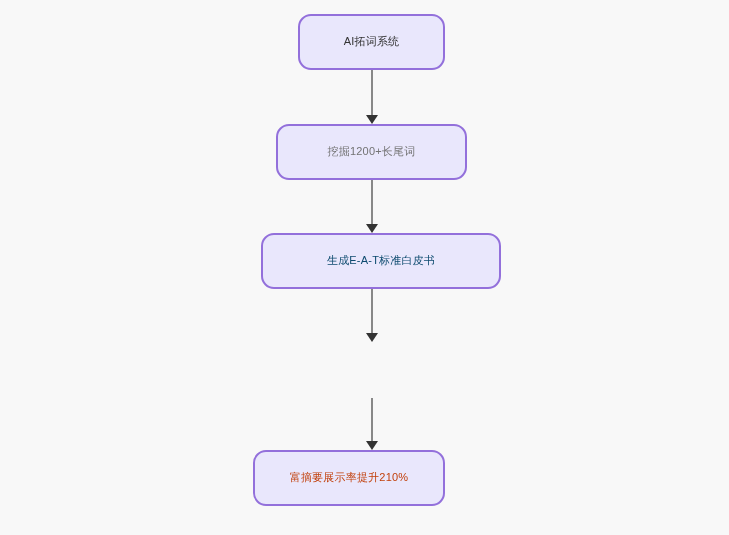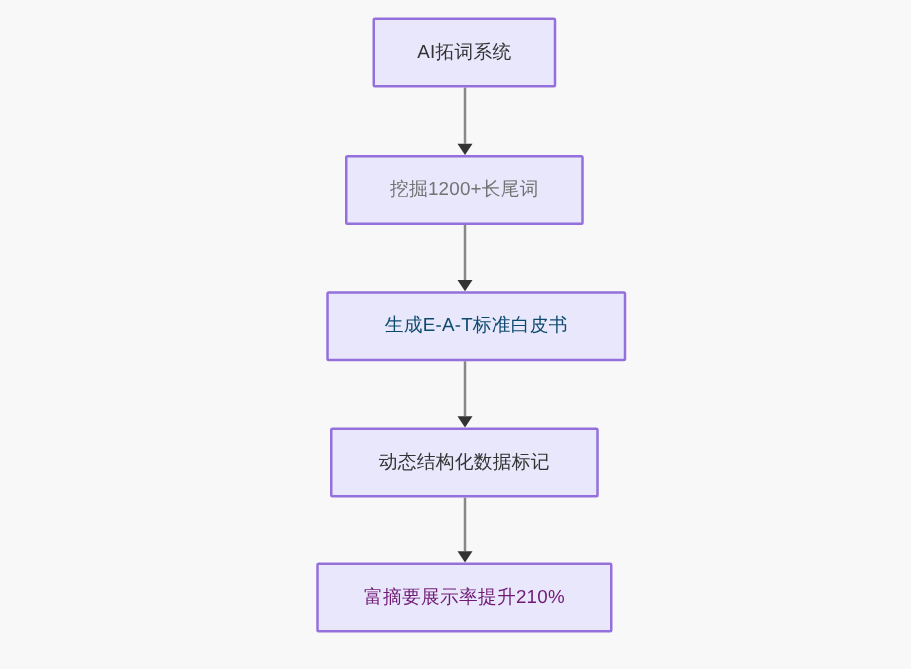--- a/index.html
+++ b/index.html
@@ -19,26 +19,26 @@
     left: 0;
     top: 0;
     width: 729px;
     height: 535px;
   }
   .node {
     position: absolute;
     box-sizing: border-box;
     background: #e9e7fc;
     border: 2px solid #9370db;
-    border-radius: 2px;
+    border-radius: 13px;
     display: flex;
     align-items: center;
     justify-content: center;
     color: #333333;
-    font-size: 15px;
+    font-size: 11px;
     line-height: 1.2;
     white-space: nowrap;
     letter-spacing: 0.2px;
   }
   .node-label {
     display: block;
   }
   .edge {
     position: absolute;
   }
@@ -81,19 +81,16 @@
     </div>
     <div class="node" style="left: 298px; top: 14px; width: 147px; height: 56px; background: rgb(233, 231, 252); border-color: rgb(147, 112, 219); color: rgb(51, 51, 51);">
       <span class="node-label">AI拓词系统</span>
     </div>
     <div class="node" style="left: 276px; top: 124px; width: 191px; height: 56px; background: rgb(233, 231, 252); border-color: rgb(147, 112, 219); color: #737373;">
       <span class="node-label">挖掘1200+长尾词</span>
     </div>
     <div class="node" style="left: 261px; top: 233px; width: 240px; height: 56px; background: rgb(233, 231, 252); border-color: rgb(147, 112, 219); color: #0c4a6e;">
       <span class="node-label">生成E-A-T标准白皮书</span>
     </div>
-    <div class="node" style="left: 264px; top: 342px; width: 215px; height: 56px; background: rgb(233, 231, 252); border-color: rgb(147, 112, 219); color: rgb(51, 51, 51);">
-      <span class="node-label">动态结构化数据标记</span>
-    </div>
-    <div class="node" style="left: 253px; top: 450px; width: 237px; height: 56px; background: rgb(233, 231, 252); border-color: rgb(147, 112, 219); color: #701a75;">
+    <div class="node" style="left: 253px; top: 450px; width: 192px; height: 56px; background: rgb(233, 231, 252); border-color: rgb(147, 112, 219); color: #c2410c;">
       <span class="node-label">富摘要展示率提升210%</span>
     </div>
   </div>
 
 </body></html>

